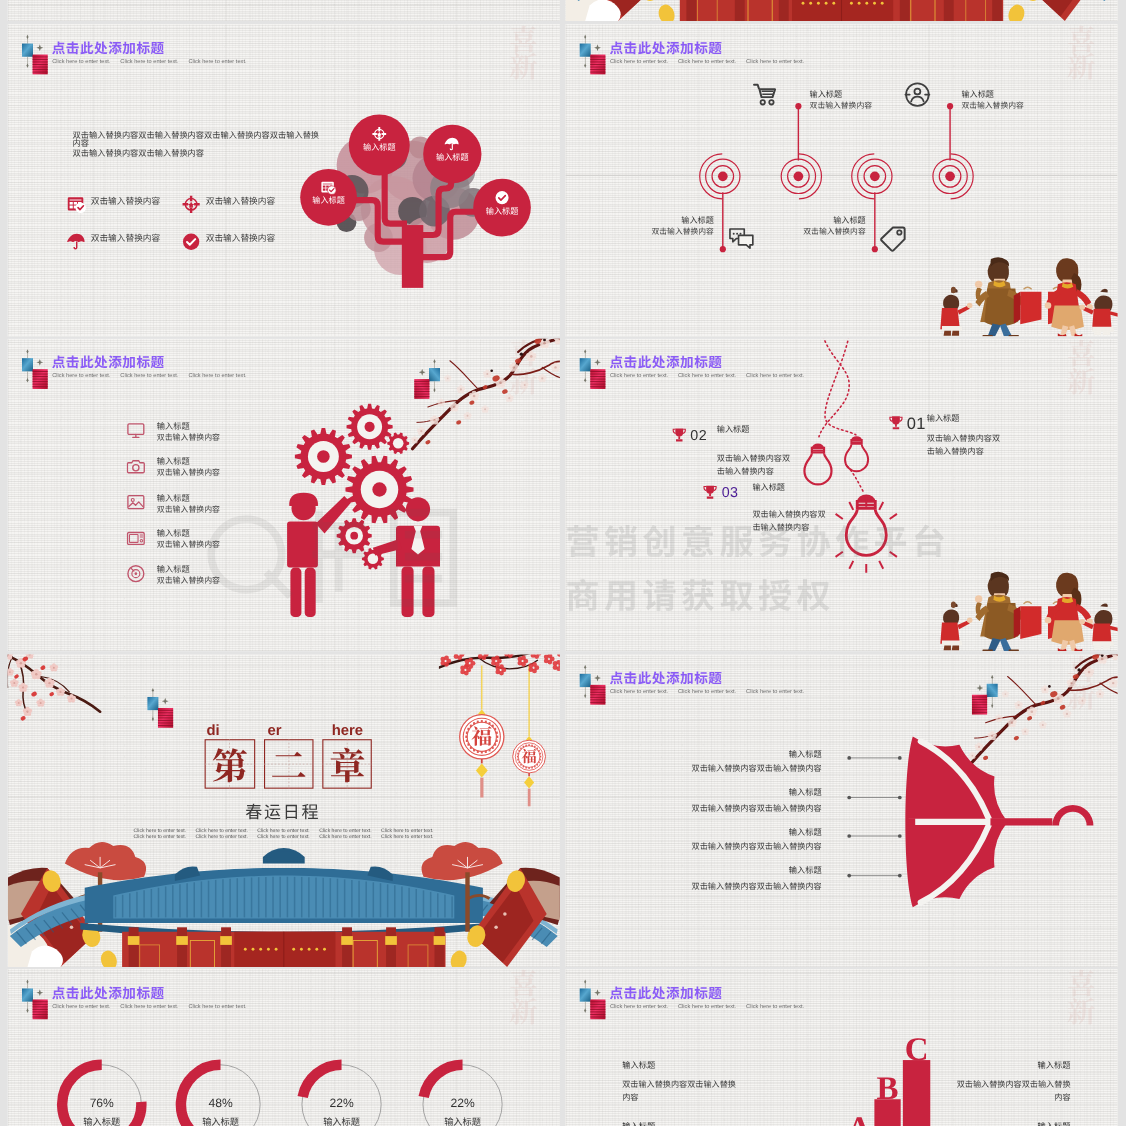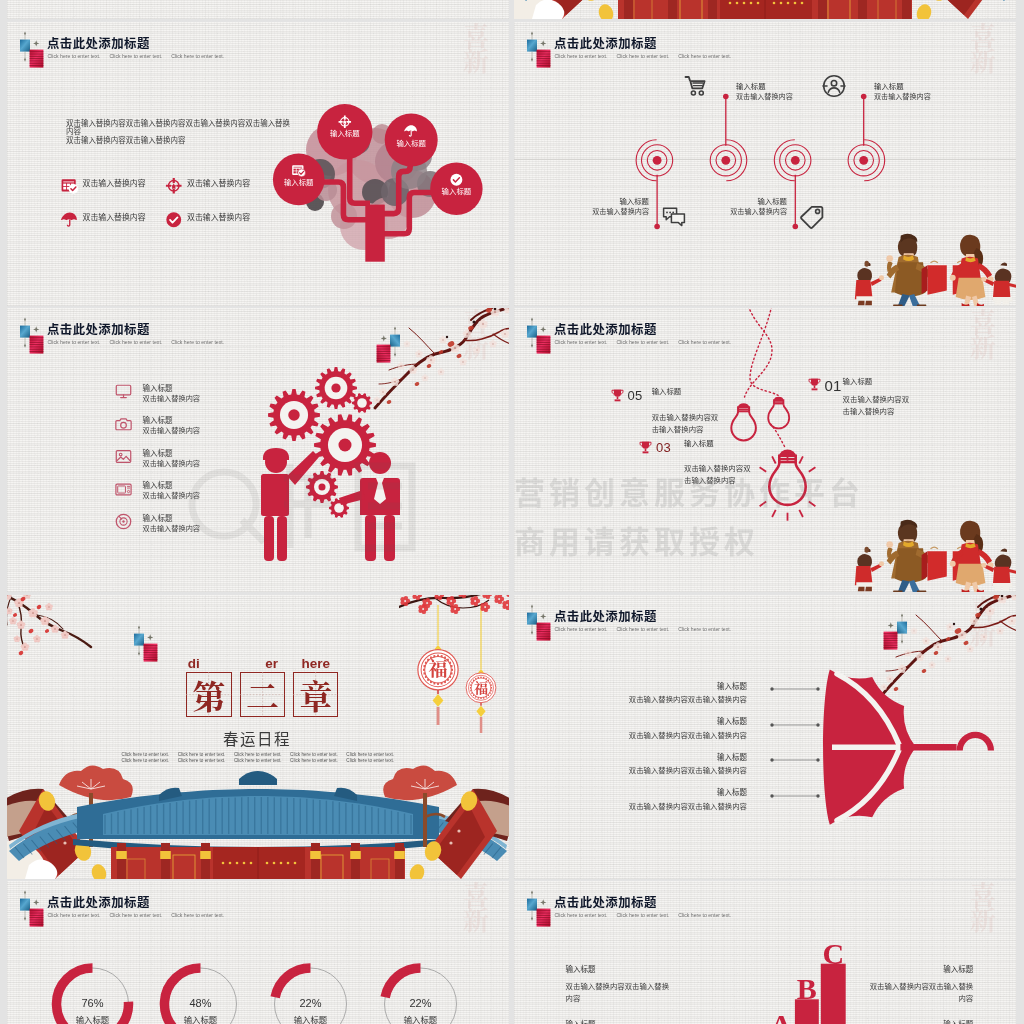--- a/index.html
+++ b/index.html
@@ -24,21 +24,21 @@
   .linen::after{content:"";position:absolute;inset:0;
      background-image:
        radial-gradient(circle at 17% 23%, rgba(140,138,134,.055) 0 .6px, transparent .6px),
        radial-gradient(circle at 61% 47%, rgba(140,138,134,.05) 0 .6px, transparent .6px),
        radial-gradient(circle at 83% 71%, rgba(140,138,134,.05) 0 .6px, transparent .6px);
      background-size:13px 9px, 19px 11px, 17px 13px;}
 
   
   .hdr{position:absolute;left:6px;top:9px;width:450px;height:56px;}
   .hdr .mark{position:absolute;left:0;top:0;width:38px;height:48px;}
-  .hdr .ttl{position:absolute;left:34px;top:4.5px;font-size:12.4px;font-weight:700;color:#0f172a;
+  .hdr .ttl{position:absolute;left:34px;top:4.5px;font-size:12.4px;font-weight:700;color:#8b5cf6;
             letter-spacing:.45px;white-space:nowrap;line-height:14px;
             font-family:"Noto Sans CJK SC","Liberation Sans",sans-serif;}
   .hdr .sub{position:absolute;left:34.5px;top:22px;font-size:5.1px;color:#707070;white-space:nowrap;
             letter-spacing:.02px;line-height:7px;}
   .hdr .sub span{margin-right:9px;}
 
   
   .cornerwm{position:absolute;right:6px;top:0px;width:54px;height:72px;
             font-size:26px;line-height:25px;font-weight:700;color:rgba(198,110,108,.105);
             text-align:center;letter-spacing:0;
@@ -996,34 +996,34 @@
             <div>双击输入替换内容双</div>
             <div>击输入替换内容</div>
           </div>
         </div><div style="position: absolute; left: 0px; top: 0px; width: 100%; height: 100%;">
           <span style="position:absolute;left:95.5px;top:79.8px"><svg viewBox="0 0 24 24" width="15" height="15">
               <path d="M6.3 2.4h11.4v6.0a5.7 5.7 0 0 1-11.4 0z" fill="#C8233F"></path>
     <path d="M6.4 3.6H3.2v1.9c0 2.2 1.6 3.9 3.6 4.2M17.6 3.6h3.2v1.9c0 2.2-1.6 3.9-3.6 4.2" fill="none" stroke="#C8233F" stroke-width="1.6"></path>
     <path d="M10.7 13.6h2.6v4.0h-2.6z" fill="#C8233F"></path>
     <path d="M7.3 18.2h9.4v3.1H7.3z" fill="#C8233F"></path>
             </svg></span>
-       <div style="position:absolute;left:113.6px;top:81.4px;font-size:13px;color:#333;font-family:'Liberation Sans',sans-serif;letter-spacing:.3px;line-height:13px">05</div>
+       <div style="position:absolute;left:113.6px;top:81.4px;font-size:13px;color:#333;font-family:'Liberation Sans',sans-serif;letter-spacing:.3px;line-height:13px">02</div>
        <div style="position:absolute;left:137.7px;top:77.4px;font-size:7.4px;color:#333;white-space:nowrap;font-family:'Noto Sans CJK SC',sans-serif;line-height:11px">输入标题</div>
        <div style="position:absolute;left:137.7px;top:102.5px;font-size:7.4px;color:#3d3d3d;line-height:12px;white-space:nowrap;font-family:'Noto Sans CJK SC',sans-serif">
             <div>双击输入替换内容双</div>
             <div>击输入替换内容</div>
           </div>
         </div><div style="position: absolute; left: 0px; top: 0px; width: 100%; height: 100%;">
           <span style="position:absolute;left:124px;top:131.5px"><svg viewBox="0 0 24 24" width="15" height="15">
               <path d="M6.3 2.4h11.4v6.0a5.7 5.7 0 0 1-11.4 0z" fill="#C8233F"></path>
     <path d="M6.4 3.6H3.2v1.9c0 2.2 1.6 3.9 3.6 4.2M17.6 3.6h3.2v1.9c0 2.2-1.6 3.9-3.6 4.2" fill="none" stroke="#C8233F" stroke-width="1.6"></path>
     <path d="M10.7 13.6h2.6v4.0h-2.6z" fill="#C8233F"></path>
     <path d="M7.3 18.2h9.4v3.1H7.3z" fill="#C8233F"></path>
             </svg></span>
-       <div style="position:absolute;left:142.1px;top:133.1px;font-size:13px;color:#7f1d1d;font-family:'Liberation Sans',sans-serif;letter-spacing:.3px;line-height:13px">03</div>
+       <div style="position:absolute;left:142.1px;top:133.1px;font-size:13px;color:#4c1d95;font-family:'Liberation Sans',sans-serif;letter-spacing:.3px;line-height:13px">03</div>
        <div style="position:absolute;left:170px;top:129.1px;font-size:7.4px;color:#333;white-space:nowrap;font-family:'Noto Sans CJK SC',sans-serif;line-height:11px">输入标题</div>
        <div style="position:absolute;left:170px;top:154.2px;font-size:7.4px;color:#3d3d3d;line-height:12px;white-space:nowrap;font-family:'Noto Sans CJK SC',sans-serif">
             <div>双击输入替换内容双</div>
             <div>击输入替换内容</div>
           </div>
         </div></div>
   <div class="family">
         <svg viewBox="0 0 240 128" width="240" height="128">
 
   <g>
@@ -1353,21 +1353,21 @@
     <rect x="16.6" y="34.1" width="13.8" height=".85"></rect>
   </g>
   <path d="M23.2 9.3 L24.3 12.4 L23.2 15.5 L22.1 12.4 Z M20.1 12.4 L23.2 11.3 L26.3 12.4 L23.2 13.5 Z" fill="#76766a"></path>
 </svg></div>
         <div class="s5-py" style="left:164px;top:61.2px">di</div>
         <div class="s5-box" style="left:179.3px;top:76.6px"></div>
         <svg style="position:absolute;left:179.3px;top:76.6px" width="45.3" height="45.3">
             <path d="M22.65 0 V45.3 M0 22.65 H45.3" stroke="#c6a6a0" stroke-width=".6" stroke-dasharray="1.6 1.6"></path>
         </svg>
         <div class="s5-char" style="left:179.3px;top:76.6px">第</div>
-        <div class="s5-py" style="left:242px;top:61.2px">er</div>
+        <div class="s5-py" style="left:220px;top:61.2px">er</div>
         <div class="s5-box" style="left:232.8px;top:76.6px"></div>
         <svg style="position:absolute;left:232.8px;top:76.6px" width="45.3" height="45.3">
             <path d="M22.65 0 V45.3 M0 22.65 H45.3" stroke="#c6a6a0" stroke-width=".6" stroke-dasharray="1.6 1.6"></path>
         </svg>
         <div class="s5-char" style="left:232.8px;top:76.6px">二</div>
         <div class="s5-py" style="left:286.2px;top:61.2px">here</div>
         <div class="s5-box" style="left:286.2px;top:76.6px"></div>
         <svg style="position:absolute;left:286.2px;top:76.6px" width="45.3" height="45.3">
             <path d="M22.65 0 V45.3 M0 22.65 H45.3" stroke="#c6a6a0" stroke-width=".6" stroke-dasharray="1.6 1.6"></path>
         </svg>

